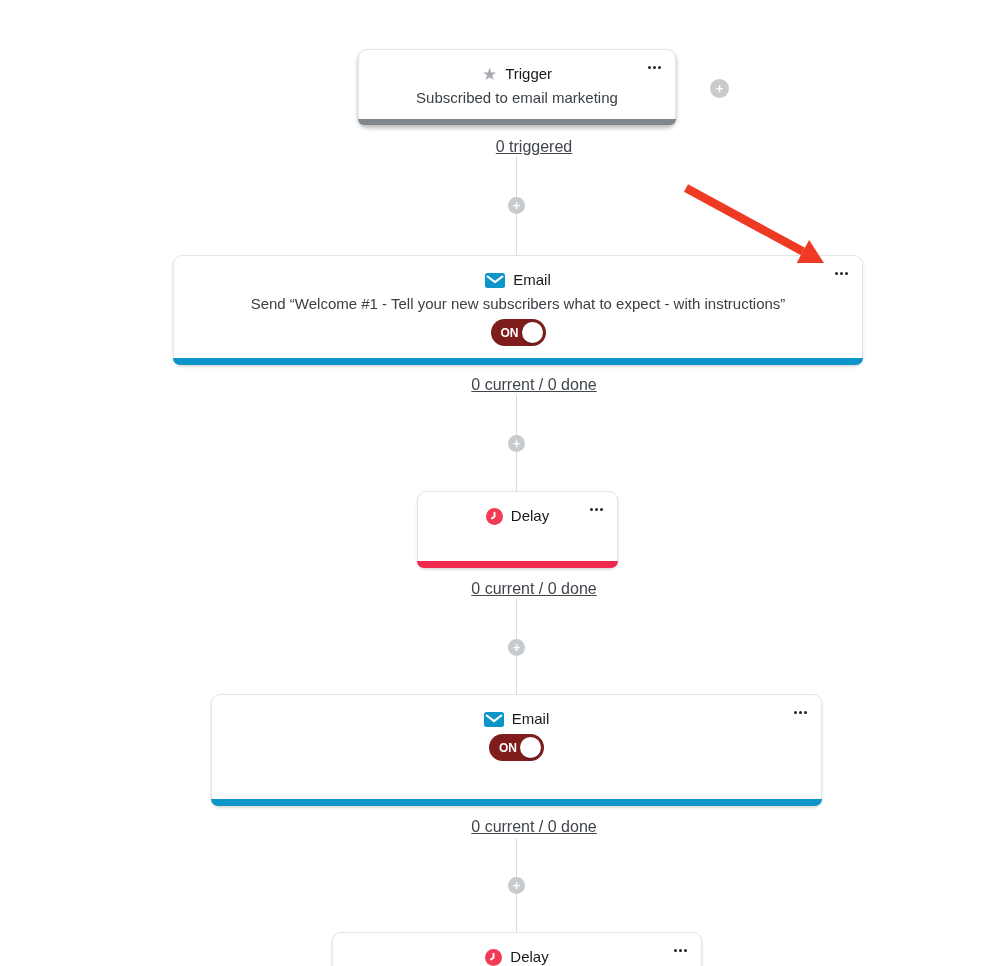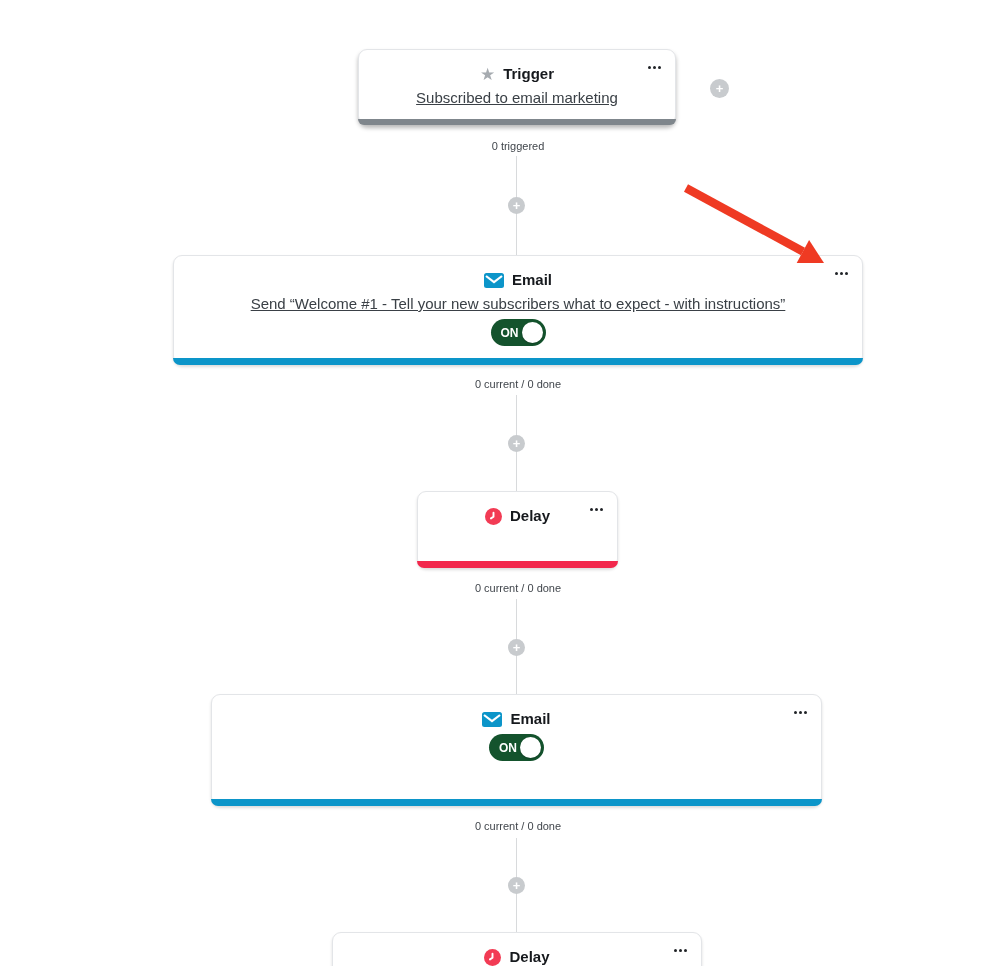--- a/index.html
+++ b/index.html
@@ -38,44 +38,44 @@
     position:absolute;left:-1px;right:-1px;bottom:-1px;height:7px;
     border-radius:0 0 9px 9px;
   }
   .accent.gray{background:#7f868c;height:6px;}
   .accent.blue{background:#0c95c9;}
   .accent.red{background:#f2274c;}
   .node-header{
     display:flex;align-items:center;justify-content:center;gap:8px;
     padding-top:13px;height:22px;
   }
-  .node-title{font-size:15px;font-weight:700;color:#16191d;line-height:22px;}
-  .node-desc{font-size:15px;color:#3a4046;line-height:22px;margin-top:2px;text-decoration:underline;}
+  .node-title{font-size:15px;font-weight:400;color:#16191d;line-height:22px;}
+  .node-desc{font-size:15px;color:#3a4046;line-height:22px;margin-top:2px;}
   .star-glyph{color:#a6abb0;font-size:17px;line-height:1;}
   .icon-svg{display:block;}
   
   .menu-btn{
     position:absolute;top:8px;right:8px;width:26px;height:18px;
     display:flex;align-items:center;justify-content:center;gap:2px;cursor:pointer;
   }
   .menu-btn i{width:3px;height:3px;border-radius:50%;background:#202327;display:block;}
   
   .toggle{
     position:relative;display:inline-flex;align-items:center;margin-top:4px;
-    width:55px;height:27px;border-radius:14px;background:#14532d;cursor:pointer;
+    width:55px;height:27px;border-radius:14px;background:#7f1d1d;cursor:pointer;
   }
   .toggle .on-label{color:#ffffff;font-size:12px;font-weight:700;margin-left:10px;}
   .toggle .knob{
     position:absolute;right:3px;top:3px;width:21px;height:21px;border-radius:50%;
     background:#ffffff;box-shadow:0 1px 2px rgba(0,0,0,.25);
   }
   
   .stat{
-    position:absolute;left:368px;width:300px;text-align:center;
-    font-size:11px;color:#41464c;line-height:15px;
+    position:absolute;left:384px;width:300px;text-align:center;
+    font-size:16px;color:#41464c;line-height:15px;text-decoration:underline;
   }
   #stat-trigger{top:139px;}
   #stat-email-1{top:377px;}
   #stat-delay-1{top:581px;}
   #stat-email-2{top:819px;}
   
   #arrow-annotation{position:absolute;left:670px;top:175px;width:180px;height:100px;pointer-events:none;}
 </style>
 </head>
 <body>

